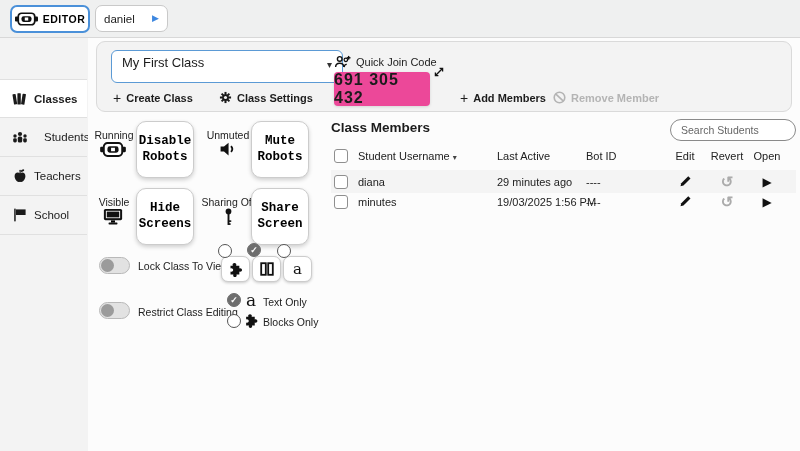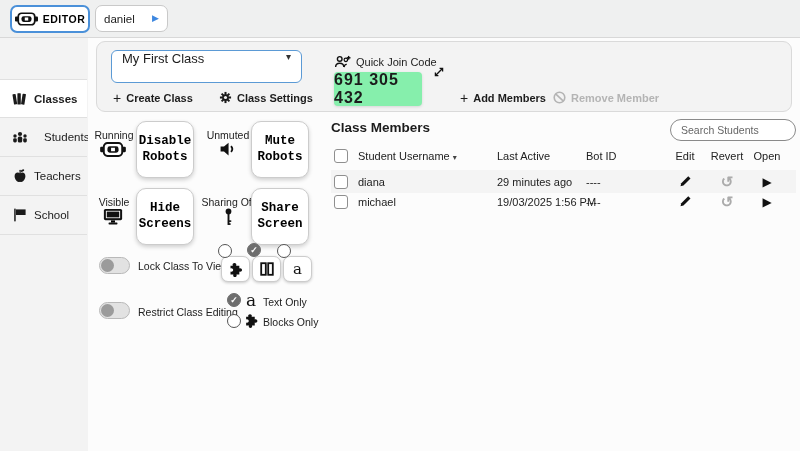--- a/index.html
+++ b/index.html
@@ -23,29 +23,29 @@
   .side-item.first { border-top:1px solid #e0e0e0; }
   .side-item.active { background:#fff; font-weight:bold; }
   .side-item .sicon { width:16px; height:16px; flex:0 0 16px; }
 
   
   .main { position:absolute; left:88px; top:38px; width:712px; height:413px; background:#fcfcfc; }
 
   
   .class-card { position:absolute; left:8px; top:3px; width:696px; height:71px; background:#f3f3f3;
     border:1px solid #dadada; border-radius:9px; }
-  .class-select { position:absolute; left:14px; top:8px; width:191px; height:33px; background:#fff;
-    border:1.5px solid #5b9ad5; border-radius:6px; display:flex; align-items:flex-start; padding:0 10px;
+  .class-select { position:absolute; left:14px; top:8px; width:232px; height:33px; background:#fff;
+    border:1.5px solid #5b9ad5; border-radius:6px; display:flex; align-items:flex-end; padding:12px 10px;
     font-size:13px; cursor:pointer; }
   .class-select .caret { margin-left:auto; font-size:10px; color:#333; }
   .mini-action { position:absolute; display:flex; align-items:center; gap:5px; font-size:11px; font-weight:bold; cursor:pointer; }
   .mini-action .plus { font-size:14px; font-weight:normal; line-height:1; }
   .mini-action.disabled { color:#b4b4b4; cursor:default; }
   .qj-label { position:absolute; left:237px; top:13px; display:flex; align-items:center; gap:5px; font-size:11px; color:#222; }
-  .qj-box { position:absolute; left:237px; top:30px; width:88px; height:34px; background:#86efac; border-radius:4px;
+  .qj-box { position:absolute; left:237px; top:30px; width:96px; height:34px; background:#ec4899; border-radius:4px;
     box-shadow:0 1px 3px rgba(0,0,0,.12); display:flex; align-items:center; justify-content:center;
     font-size:16px; font-weight:bold; letter-spacing:1px; cursor:pointer; }
   .qj-expand { position:absolute; left:336px; top:24px; }
 
   
   .status-lbl { position:absolute; font-size:10.5px; color:#222; text-align:center; width:56px; }
   .status-icon { position:absolute; }
   .ctl-btn { position:absolute; width:58px; height:57px; background:#fff; border:1px solid #ccc; border-radius:10px;
     box-shadow:0 2px 4px rgba(0,0,0,.18); font-family:Liberation Mono, monospace; font-weight:bold; font-size:12.5px;
     line-height:1.25; text-align:center; display:flex; align-items:center; justify-content:center; padding:2px; cursor:pointer; }
@@ -339,21 +339,21 @@
         <svg width="13" height="13" viewBox="0 0 14 14" style="display:inline-block">
           <path d="M1.6 12.6 l.8-3.2 7.6-7.6 2.4 2.4-7.6 7.6z" fill="#111"></path>
         </svg>
       </div>
       <div class="cell c-revert"><span class="revert-glyph">↺</span></div>
       <div class="cell c-open"><span class="play-glyph">▶</span></div>
     </div>
 
     <div class="trow" style="top:152px;">
       <div class="cb"></div>
-      <div class="cell c-user">michael</div>
+      <div class="cell c-user">minutes</div>
       <div class="cell c-last">19/03/2025 1:56 PM</div>
       <div class="cell c-bot">----</div>
       <div class="cell c-edit">
         <svg width="13" height="13" viewBox="0 0 14 14" style="display:inline-block">
           <path d="M1.6 12.6 l.8-3.2 7.6-7.6 2.4 2.4-7.6 7.6z" fill="#111"></path>
         </svg>
       </div>
       <div class="cell c-revert"><span class="revert-glyph">↺</span></div>
       <div class="cell c-open"><span class="play-glyph">▶</span></div>
     </div>

